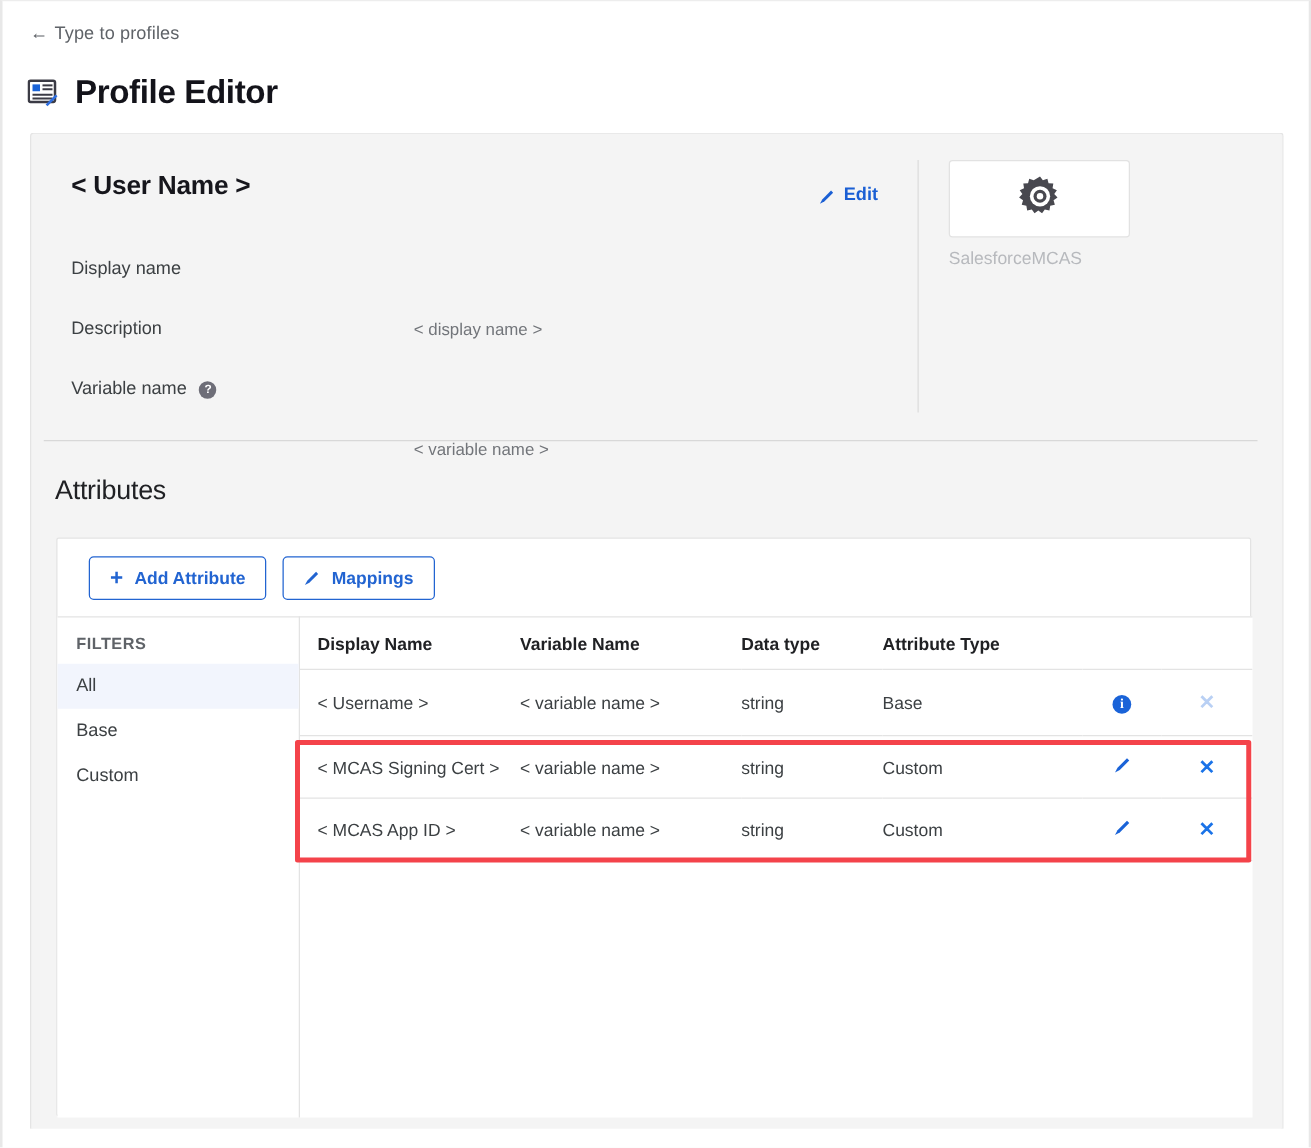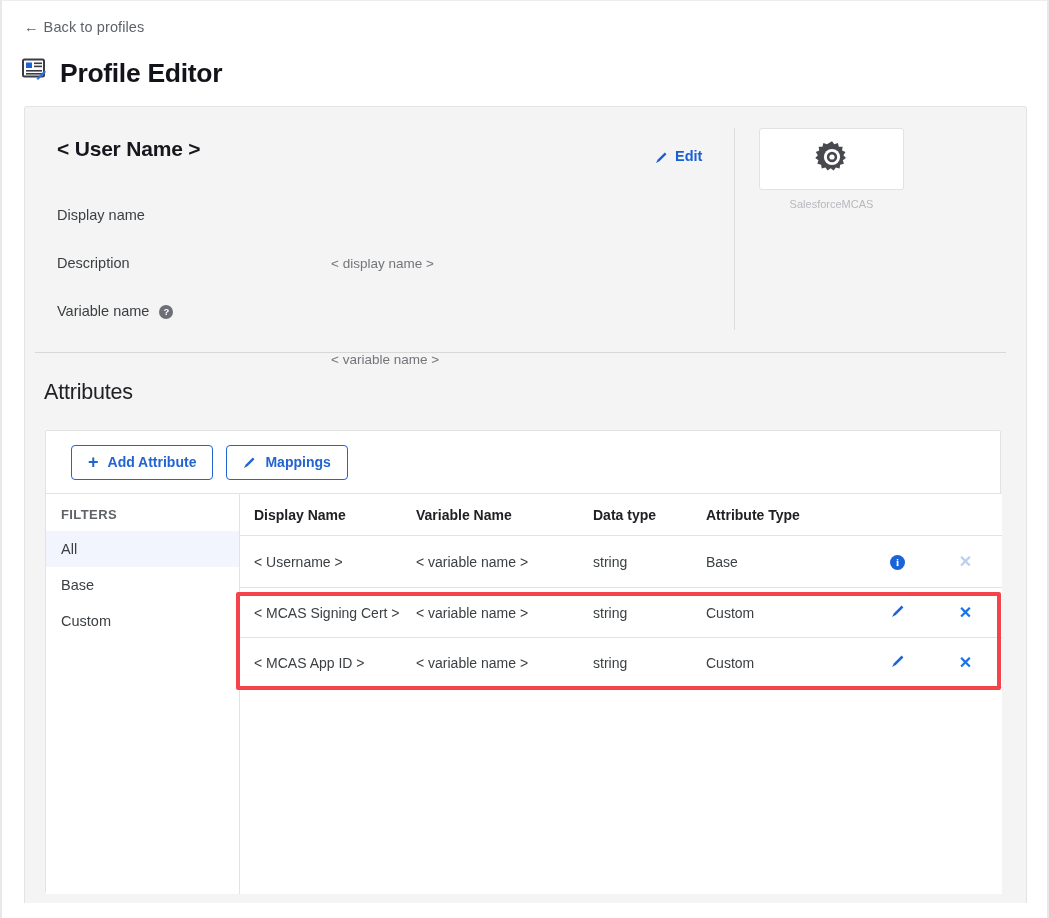--- a/index.html
+++ b/index.html
@@ -24,21 +24,21 @@
   .breadcrumb {
     position: absolute; left: 22px; top: 18px;
     font-size: 14.5px; color: #5f6368; letter-spacing: 0.1px;
     cursor: pointer; display: flex; align-items: center; gap: 5px;
   }
   .breadcrumb .arrow { font-size: 14.5px; line-height: 1; }
 
   
   .page-title-row {
     position: absolute; left: 20px; top: 57px;
-    display: flex; align-items: flex-start; gap: 10px;
+    display: flex; align-items: flex-end; gap: 10px;
   }
   .title-icon { width: 28px; height: 26px; display:block; }
   .page-title {
     font-size: 26.5px; font-weight: bold; color: #13131a;
     letter-spacing: -0.3px;
   }
 
   
   .outer-card {
     position: absolute; left: 22px; top: 105px;
@@ -85,21 +85,21 @@
 
   
   .logo-tile {
     position: absolute; left: 734px; top: 21px;
     width: 145px; height: 62px;
     background: #ffffff; border: 1px solid #e2e2e2; border-radius: 3px;
     display: flex; align-items: center; justify-content: center;
   }
   .logo-caption {
     position: absolute; left: 734px; top: 91px; width: 145px;
-    text-align: center; font-size: 11px; color: #b7b9bd;
+    text-align: left; font-size: 14px; color: #b7b9bd;
   }
 
   
   .attributes-heading {
     position: absolute; left: 19px; top: 273px;
     font-size: 21.5px; font-weight: normal; color: #202124;
     letter-spacing: -0.2px;
   }
 
   .table-card {
@@ -194,21 +194,21 @@
     z-index: 5;
   }
 </style>
 </head>
 <body>
 
 <div id="page">
 
   <div class="breadcrumb">
     <span class="arrow">←</span>
-    <span>Back to profiles</span>
+    <span>Type to profiles</span>
   </div>
 
   <div class="page-title-row">
     <span class="title-icon">
       <svg class="title-icon" viewBox="0 0 28 26" xmlns="http://www.w3.org/2000/svg">
         <rect x="1" y="1.5" width="21" height="17" rx="1.5" fill="none" stroke="#3b3b45" stroke-width="2"></rect>
         <rect x="4" y="4.5" width="6" height="5.5" fill="#1a63d8"></rect>
         <rect x="12" y="4.5" width="8" height="1.6" fill="#3b3b45"></rect>
         <rect x="12" y="7.6" width="8" height="1.6" fill="#3b3b45"></rect>
         <rect x="4" y="12" width="16" height="1.6" fill="#3b3b45"></rect>

